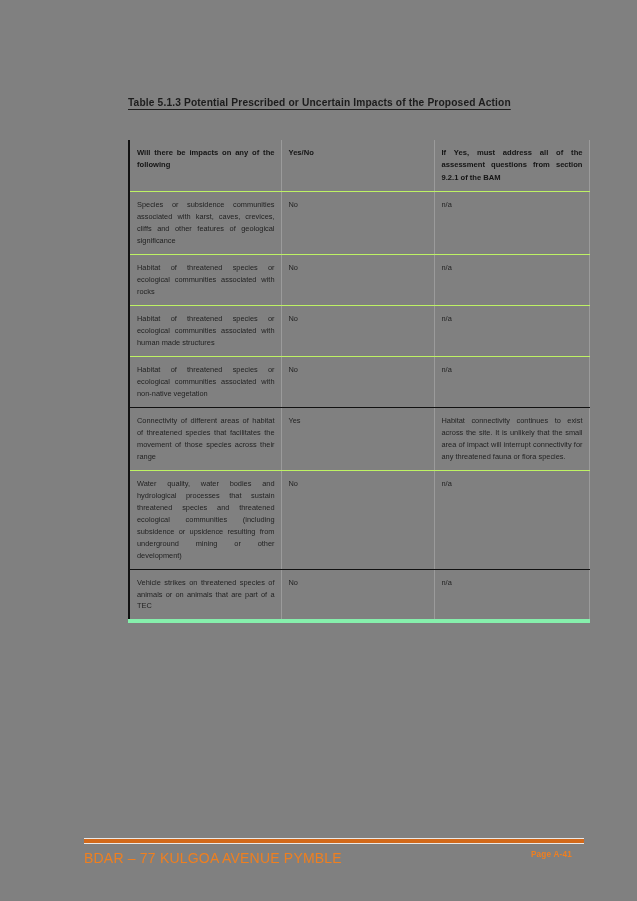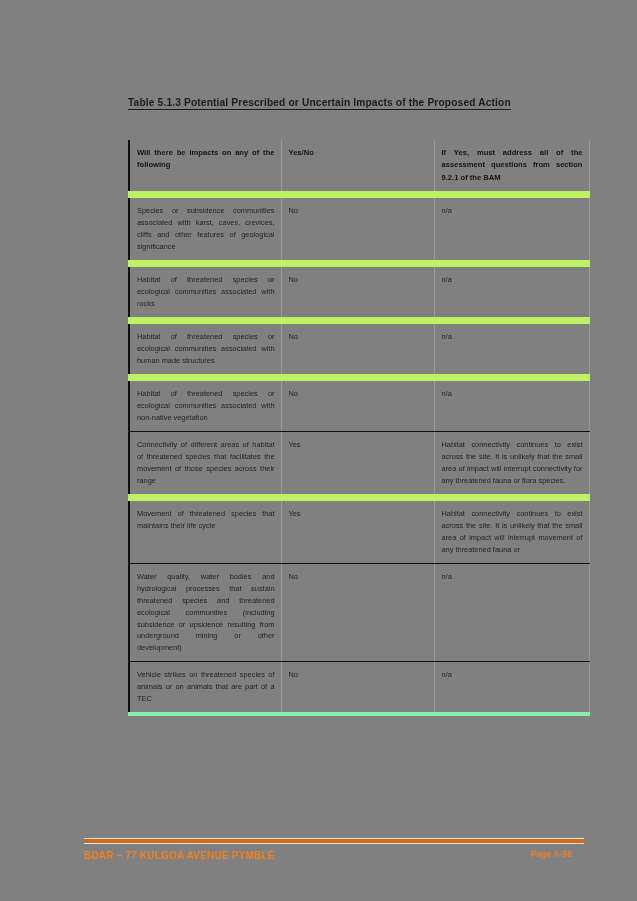--- a/index.html
+++ b/index.html
@@ -57,21 +57,21 @@
 
   table.impacts td, table.impacts th {
     vertical-align: top;
     padding: 7px 6px 7px 7px;
     font-size: 7.4px;
     line-height: 1.62;
     color: #222222;
     text-align: justify;
     text-justify: inter-word;
     border-right: 1px solid #9b9b9b;
-    border-bottom: 7px solid #bef264;
+    border-bottom: 1px solid #bef264;
     background: transparent;
     font-weight: normal;
   }
   table.impacts th {
     font-weight: bold;
     color: #141414;
     font-size: 7.6px;
   }
   table.impacts td:first-child,
   table.impacts th:first-child {
@@ -95,22 +95,22 @@
     width: 500px;
     height: 4px;
     background: #d2691a;
     border-top: 1px solid #e8e8e8;
     border-bottom: 1px solid #e8e8e8;
   }
   .footer-left {
     position: absolute;
     left: 68px;
     top: 850px;
-    font-size: 10px;
-    font-weight: bold;
+    font-size: 14px;
+    font-weight: normal;
     color: #ef7f1f;
     letter-spacing: 0.2px;
     white-space: nowrap;
   }
   .footer-right {
     position: absolute;
     right: 68px;
     top: 850px;
     font-size: 8.2px;
     font-weight: bold;
@@ -165,40 +165,35 @@
           <td class="cell-yn">No</td>
           <td class="cell-na">n/a</td>
         </tr>
 
         <tr>
           <td>Connectivity of different areas of habitat of threatened species that facilitates the movement of those species across their range</td>
           <td class="cell-yn">Yes</td>
           <td class="cell-na">Habitat connectivity continues to exist across the site. It is unlikely that the small area of impact will interrupt connectivity for any threatened fauna or flora species.</td>
         </tr>
 
-        <tr class="thickline">
-          <td>Movement of threatened species that maintains their life cycle</td>
-          <td class="cell-yn">Yes</td>
-          <td class="cell-na">Habitat connectivity continues to exist across the site. It is unlikely that the small area of impact will interrupt movement of any threatened fauna or</td>
-        </tr>
 
         <tr class="thickline">
           <td>Water quality, water bodies and hydrological processes that sustain threatened species and threatened ecological communities (including subsidence or upsidence resulting from underground mining or other development)</td>
           <td class="cell-yn">No</td>
           <td class="cell-na">n/a</td>
         </tr>
 
 
         <tr>
           <td>Vehicle strikes on threatened species of animals or on animals that are part of a TEC</td>
           <td class="cell-yn">No</td>
           <td class="cell-na">n/a</td>
         </tr>
 
       </tbody>
     </table>
   </div>
 
   <div class="footer-rule"></div>
   <div class="footer-left">BDAR – 77 KULGOA AVENUE PYMBLE</div>
-  <div class="footer-right">Page A-58</div>
+  <div class="footer-right">Page A-41</div>
 
 </div>
 
 </body></html>

